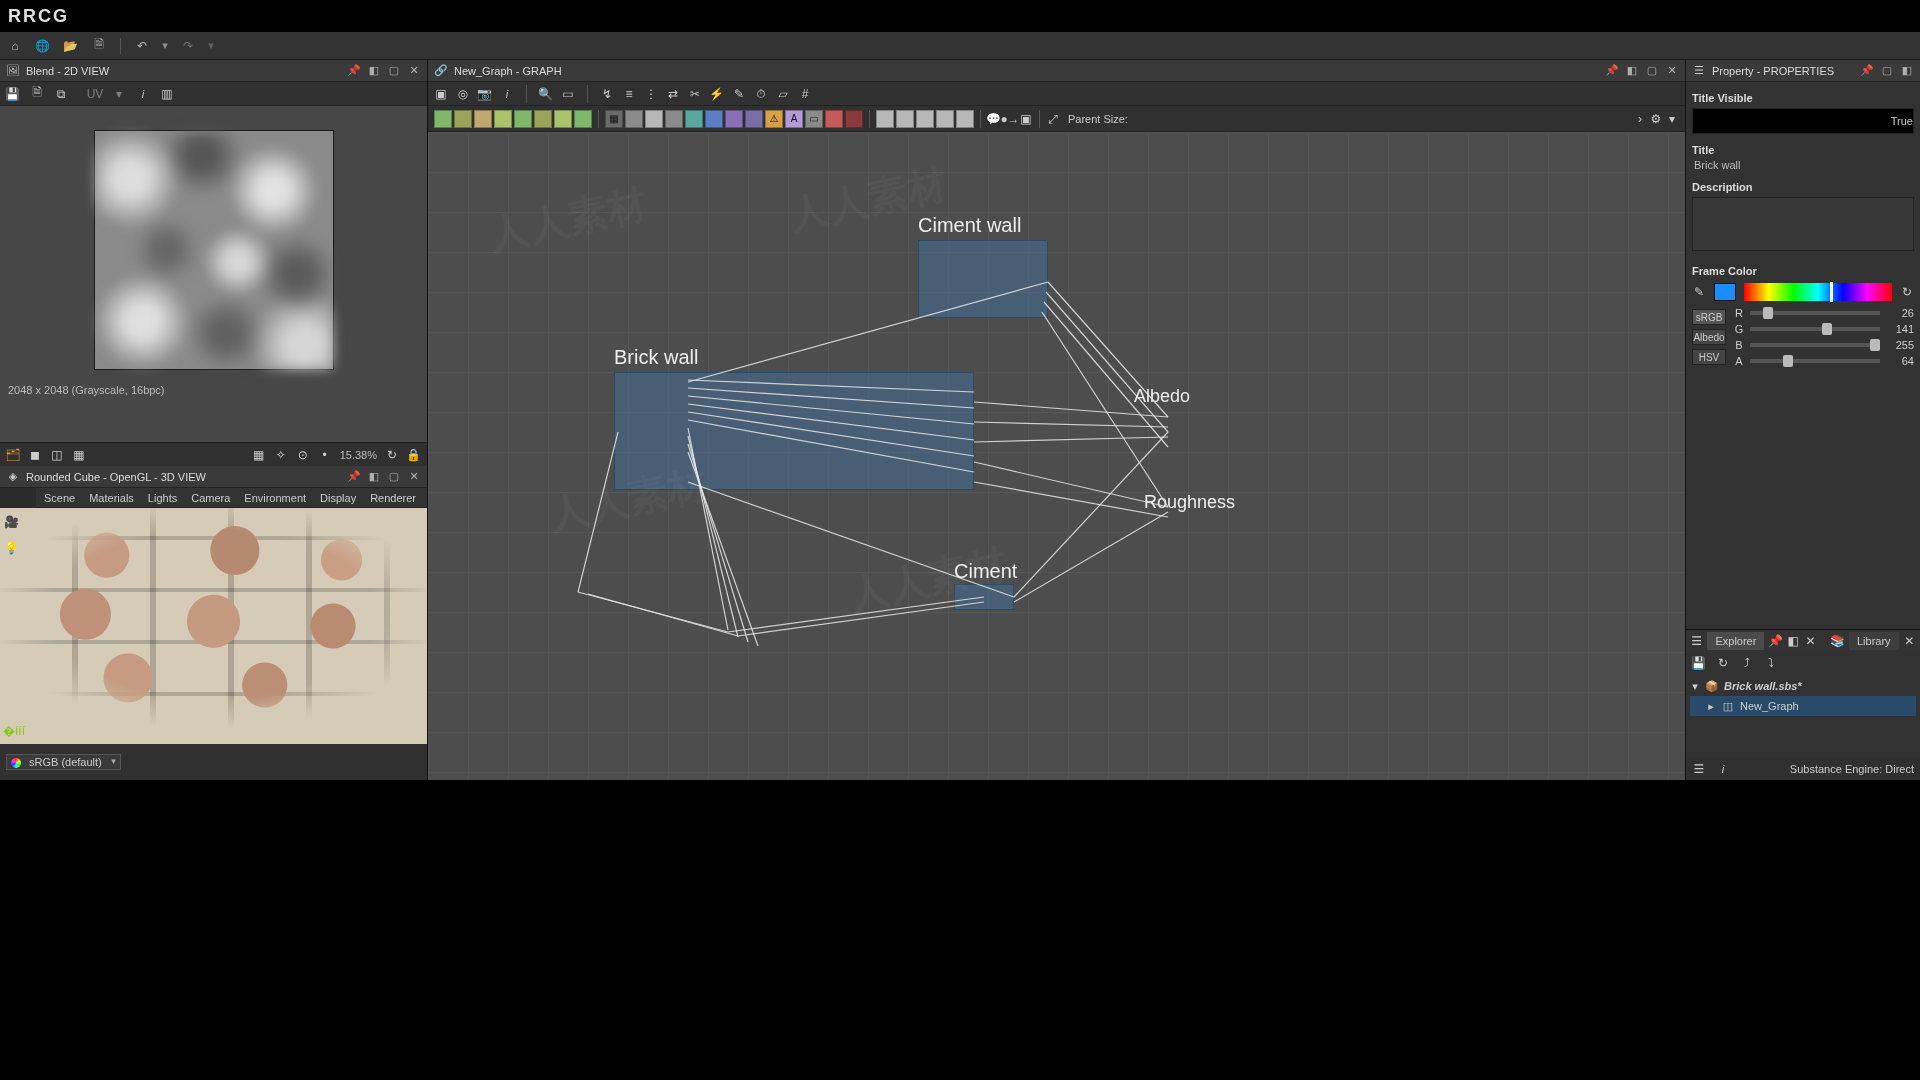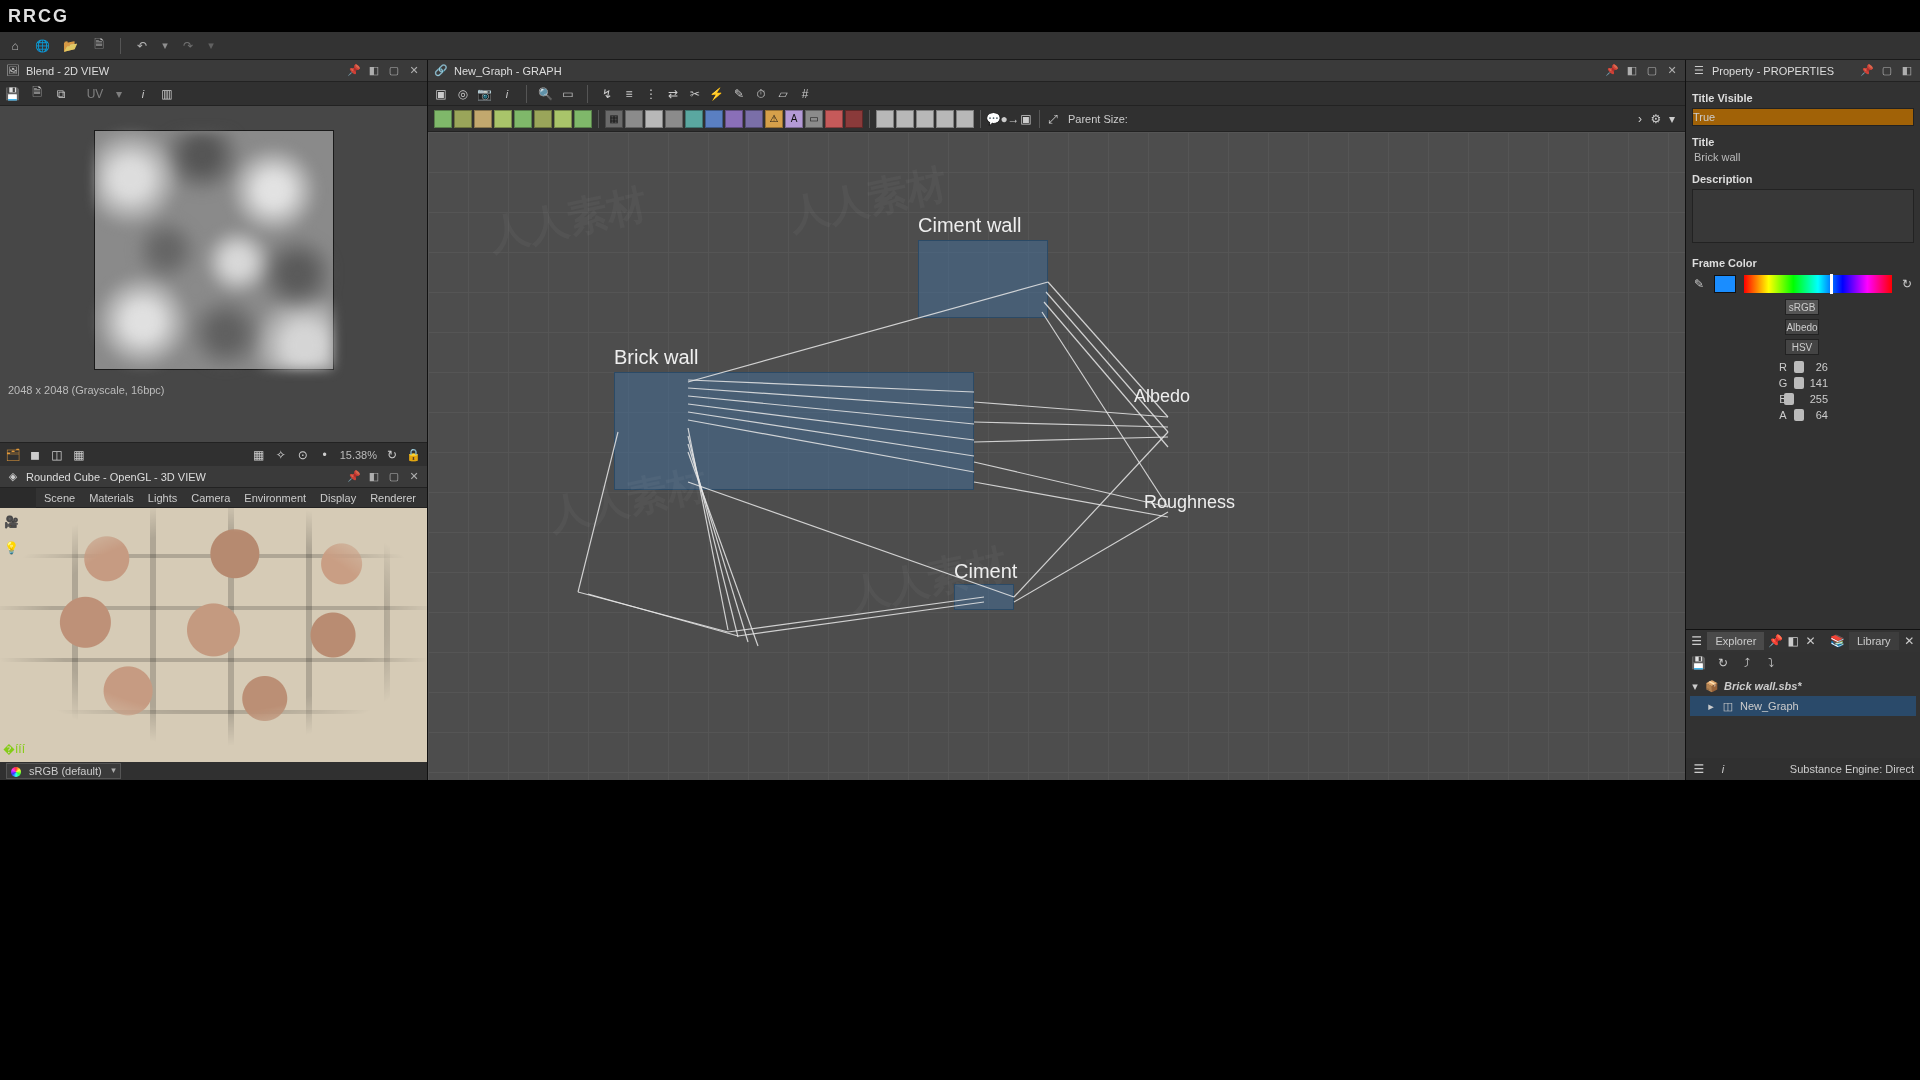--- a/index.html
+++ b/index.html
@@ -81,21 +81,21 @@
     radial-gradient(circle at 62% 75%, #bb8f75 0 22px, transparent 23px);
   filter: blur(.5px);
   -webkit-mask: radial-gradient(ellipse 70% 65% at 50% 45%, #000 55%, transparent 78%);
           mask: radial-gradient(ellipse 70% 65% at 50% 45%, #000 55%, transparent 78%);
 }
 .panel-3d .side-icons { position:absolute; left:4px; top:6px; display:flex; flex-direction:column; gap:10px;}
 .panel-3d .side-icons span { width:16px; height:16px; color:#ddd; cursor:pointer; }
 .panel-3d .corner-icon { position:absolute; left:6px; bottom:6px; width:16px; height:16px; color:#84cc16;}
 
 
-.panel-3d .footer { height:18px; background:#303030; display:flex; align-items:center; padding:0 6px; gap:8px; }
+.panel-3d .footer { height:36px; background:#303030; display:flex; align-items:center; padding:0 6px; gap:8px; }
 .footer .srgb-select { height:16px; background:#3a3a3a; border:1px solid #555; padding:0 18px 0 22px; position:relative; font-size:11px; color:#ccc; display:flex; align-items:center;}
 .footer .srgb-select::before{content:"";position:absolute;left:4px;top:3px;width:10px;height:10px;background:conic-gradient(#f33,#ff3,#3f3,#3ff,#33f,#f3f,#f33);border-radius:50%;}
 .footer .srgb-select::after{content:"▾";position:absolute;right:4px;top:1px;font-size:9px;color:#aaa;}
 
 
 .panel-graph { flex:1; display:flex; flex-direction:column; }
 .panel-graph .g-toolbar1 { height:24px; background:#303030; display:flex; align-items:center; gap:8px; padding:0 6px; border-bottom:1px solid #222;}
 .panel-graph .g-toolbar2 { height:26px; background:#303030; display:flex; align-items:center; gap:2px; padding:0 6px; border-bottom:1px solid #222;}
 .node-btn { width:18px; height:18px; border:1px solid rgba(0,0,0,.3); display:flex; align-items:center; justify-content:center; font-size:10px; color:#111; cursor:pointer;}
 .nb-green{background:#7fb86a;} .nb-olive{background:#9aa55a;} .nb-tan{background:#c2a86e;} .nb-lime{background:#a9c46a;}
@@ -114,33 +114,33 @@
 .frame-label { position:absolute; font-size:20px; color:#eee; white-space:nowrap;}
 .out-label { position:absolute; font-size:18px; color:#eee; }
 
 .graph-canvas svg { position:absolute; inset:0; width:100%; height:100%; }
 .graph-canvas svg line { stroke:#e8e8e8; stroke-width:1.2; opacity:.85; }
 
 
 .panel-props { flex:1; display:flex; flex-direction:column; padding:0 6px; }
 .prop-row { margin-top:10px; }
 .prop-label { color:#ddd; font-size:11px; font-weight:bold; }
-.prop-value-box { margin-top:4px; height:18px; background:#a16207; border:1px solid #222; display:flex; align-items:center; justify-content:flex-start; font-size:11px; color:#ccc;}
+.prop-value-box { margin-top:4px; height:26px; background:#000000; border:1px solid #222; display:flex; align-items:center; justify-content:flex-end; font-size:11px; color:#ccc;}
 .prop-value-text { margin-top:3px; font-size:11px; color:#bbb; padding-left:2px;}
 .desc-box { margin-top:4px; height:54px; background:#383838; border:1px solid #222;}
 
 .color-section { margin-top:14px; }
 .color-head { display:flex; align-items:center; gap:8px; }
 .eyedrop { width:16px; height:16px; display:flex;align-items:center;justify-content:center; cursor:pointer;}
 .swatch { width:22px; height:18px; background:#1a8dff; border:1px solid #111; cursor:pointer;}
 .hue-strip { flex:1; height:18px; background: linear-gradient(90deg,#f00,#ff0,#0f0,#0ff,#00f,#f0f,#f00); position:relative; cursor:crosshair;}
 .hue-strip .marker{position:absolute; top:-1px; width:3px; height:20px; background:#fff; left:58%;}
 .loop-icon { width:16px; height:16px; cursor:pointer;}
 
-.mode-slider-row { display:flex; align-items:center; gap:6px; margin-top:6px;flex-direction:column;}
+.mode-slider-row { display:flex; align-items:center; gap:6px; margin-top:6px;}
 .mode-col { display:flex; flex-direction:column; gap:4px; margin-right:2px;}
 .mode-btn { width:34px; height:16px; background:#444; border:1px solid #222; font-size:10px; color:#ccc; display:flex; align-items:center; justify-content:center; cursor:pointer;}
 .mode-btn.active { background:#555; }
 .slider-col { flex:1; display:flex; flex-direction:column; gap:4px;}
 .slider-row { display:flex; align-items:center; gap:6px;}
 .slider-row .chan { width:10px; text-align:center; color:#ccc;}
 .slider-row .track { flex:1; height:4px; background:#555; position:relative;}
 .slider-row .thumb { position:absolute; top:-4px; width:10px; height:12px; background:#bbb; border-radius:2px;}
 .slider-row .val { width:28px; text-align:right; color:#ccc; font-size:11px;}
 

